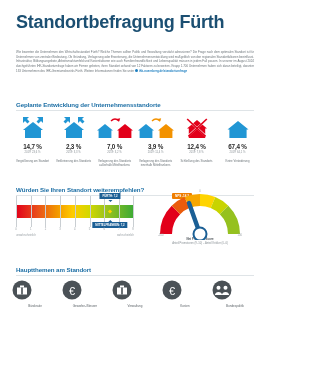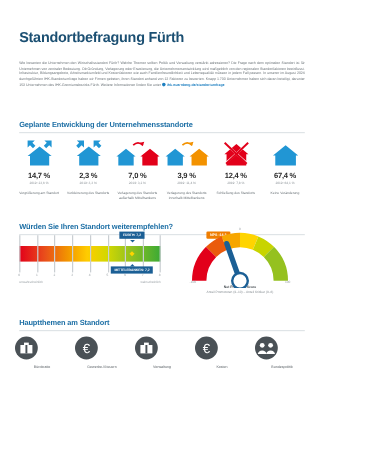--- a/index.html
+++ b/index.html
@@ -8,22 +8,22 @@
     background:#ffffff;
     font-family:"Liberation Sans", sans-serif;
     color:#3b3b3b;
     overflow:hidden;
     position:relative;
   }
   .page{position:absolute;inset:0;padding:0;}
 
   
   .title{
-    position:absolute;left:16px;top:24px;
-    font-size:12px;font-weight:bold;color:#1b4f72;
+    position:absolute;left:16px;top:12px;
+    font-size:18px;font-weight:bold;color:#1b4f72;
     letter-spacing:-0.2px;
   }
   .intro{
     position:absolute;left:16px;top:50px;width:238px;
     font-size:2.95px;line-height:1.58;color:#6b7378;
     text-align:justify;
   }
   .intro .lnk{color:#1d7fc0;font-weight:bold;}
   .globe{
     display:inline-block;width:3px;height:3px;border-radius:50%;

